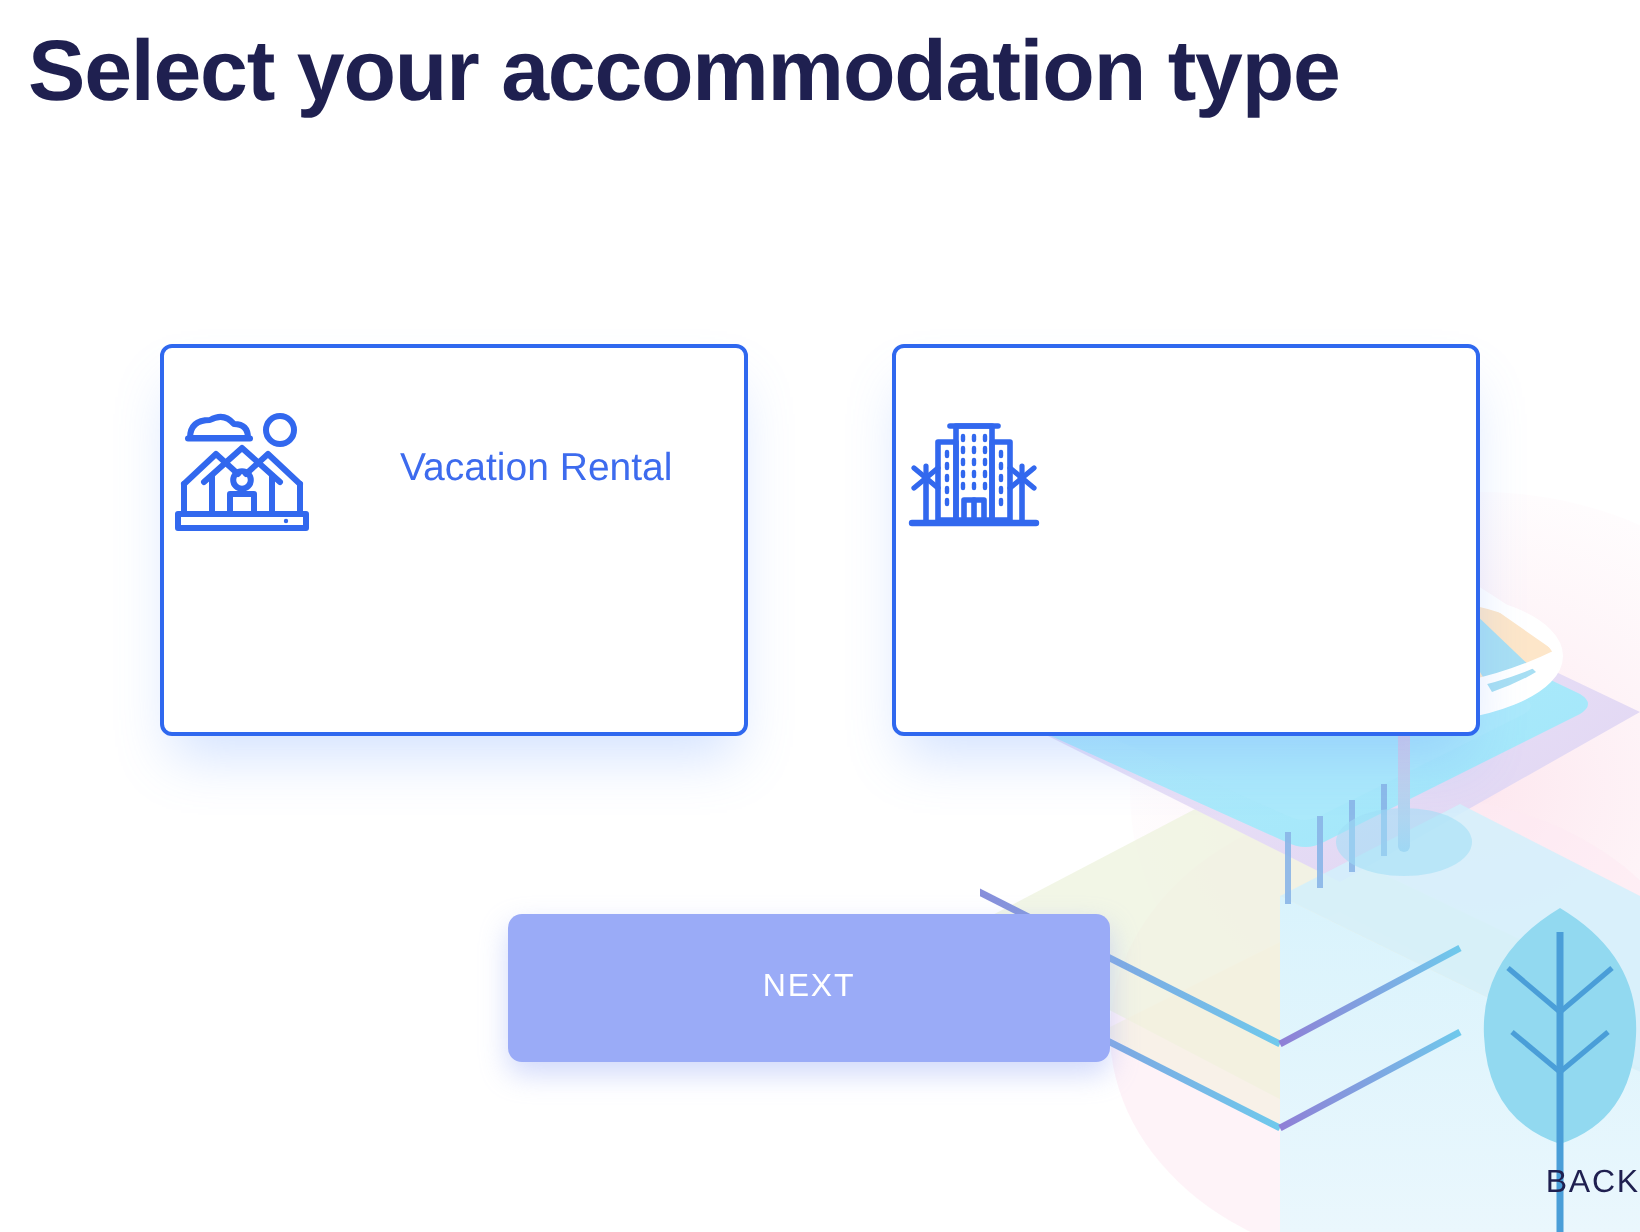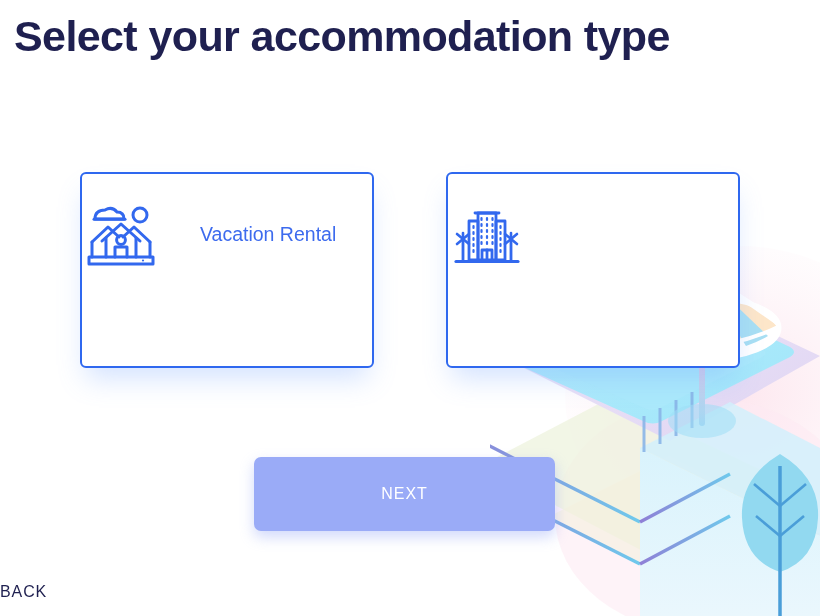--- a/index.html
+++ b/index.html
@@ -114,21 +114,21 @@
     font-weight: 400;
     cursor: pointer;
     box-shadow: 0 6px 14px rgba(154, 171, 247, 0.45);
   }
 
   .back-link {
     position: absolute;
     left: 0;
     top: 583px;
     width: 820px;
-    text-align: left;
+    text-align: right;
     font-size: 16px;
     letter-spacing: 0.9px;
     color: #1f2050;
     cursor: pointer;
     background: none;
     border: none;
     font-family: "Liberation Sans", sans-serif;
   }
 </style>
 </head>

